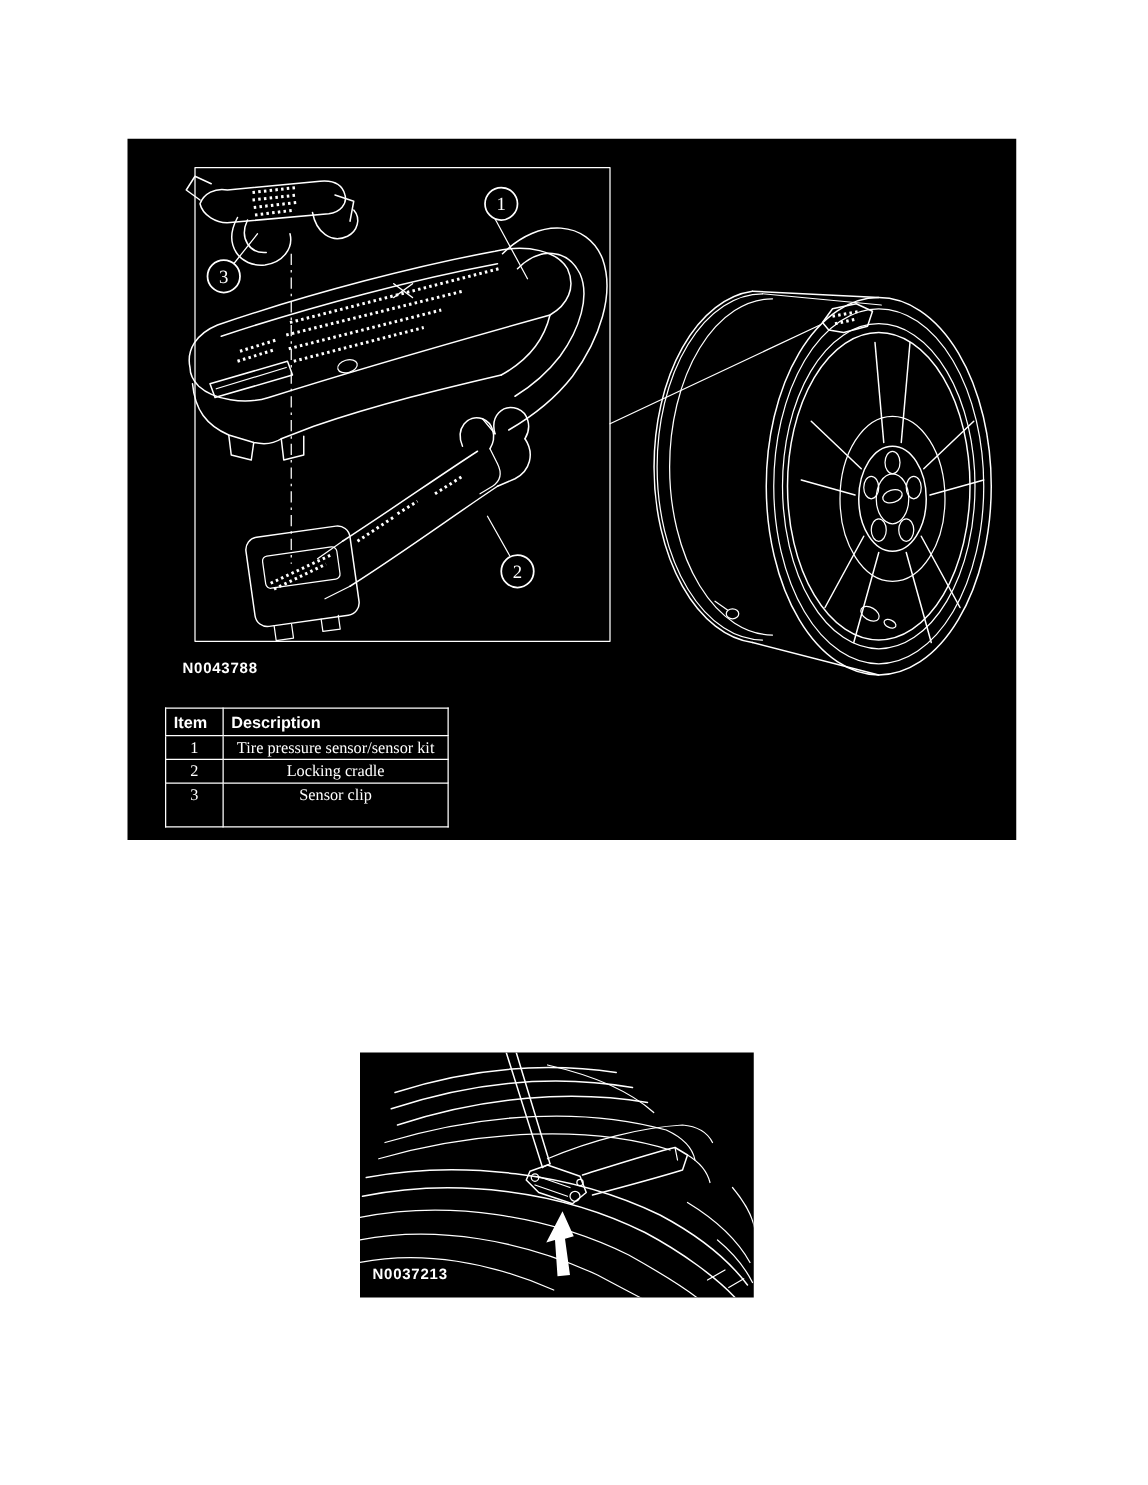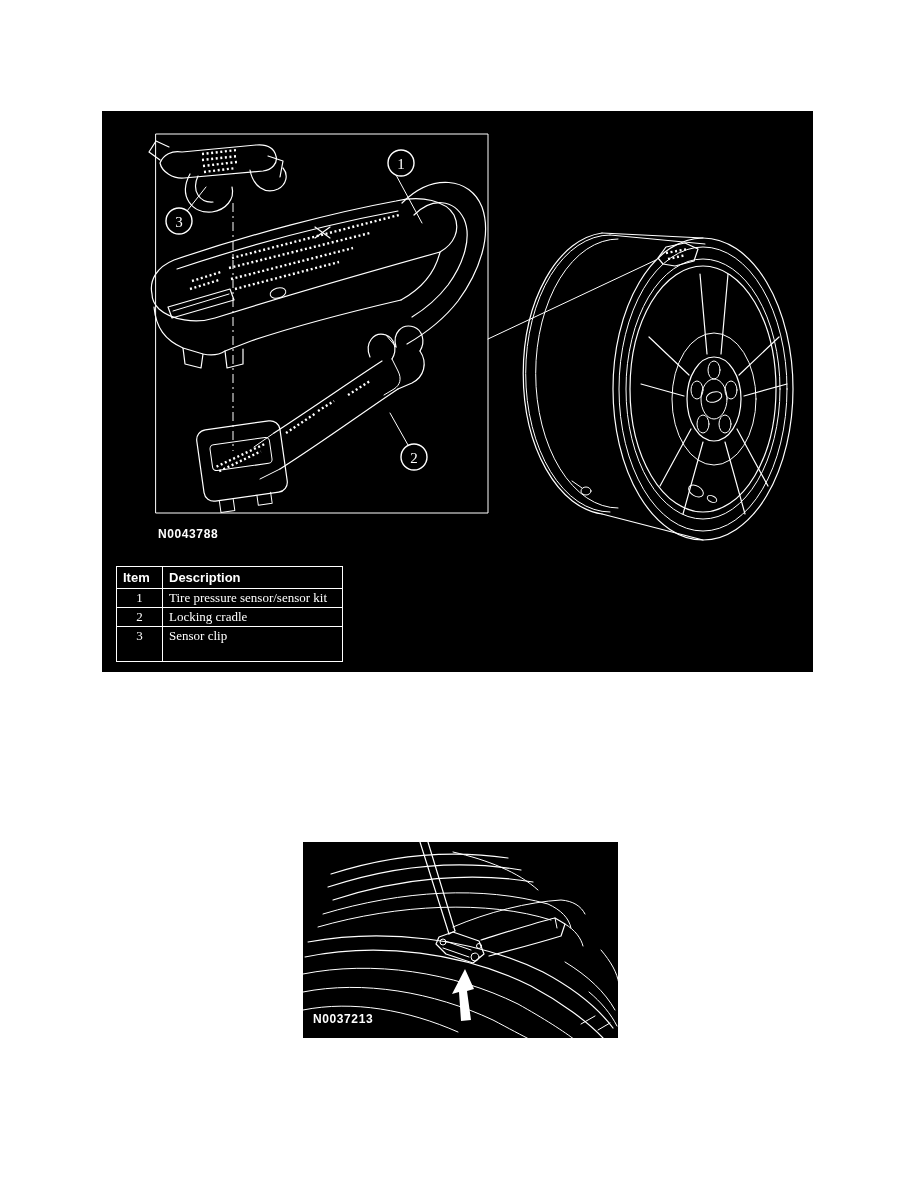--- a/index.html
+++ b/index.html
@@ -6,47 +6,47 @@
   body {
     width:918px; height:1188px;
     background:#ffffff;
     font-family:"Liberation Sans", sans-serif;
     position:relative;
   }
   .page { position:relative; width:918px; height:1188px; overflow:hidden; }
 
   figure.fig { position:absolute; margin:0; background:#000000; overflow:hidden; }
   .fig1 { left:102px; top:111px; width:711px; height:561px; }
-  .fig2 { left:303px; top:842px; width:315px; height:196px; }
+  .fig2 { left:288px; top:842px; width:315px; height:196px; }
   .fig svg { position:absolute; left:0; top:0; }
 
   svg .ln { stroke:#ffffff; fill:none; stroke-width:1.2; stroke-linecap:round; stroke-linejoin:round; }
   svg .thin { stroke-width:1; }
   svg .dots { stroke:#ffffff; fill:none; stroke-width:2.4; stroke-dasharray:2 2.6; stroke-linecap:butt; }
   svg .axis { stroke:#ffffff; fill:none; stroke-width:1; stroke-dasharray:9 4 2 4; }
   svg .callout-circle { stroke:#ffffff; fill:#000000; stroke-width:1.4; }
   svg .callout-num {
     fill:#ffffff; font-family:"Liberation Serif", serif; font-size:15px;
     text-anchor:middle; dominant-baseline:central;
   }
   svg .solid-white { fill:#ffffff; stroke:none; }
 
   .part-label {
     position:absolute; color:#ffffff; font-weight:bold;
     font-size:12px; letter-spacing:0.6px;
   }
-  .fig1 .part-label { left:56px; top:416px; }
+  .fig1 .part-label { left:44px; top:416px; }
   .fig2 .part-label { left:10px; top:170px; }
 
   table.legend {
-    position:absolute; left:14px; top:455px;
+    position:absolute; left:30px; top:455px;
     border-collapse:collapse; color:#ffffff; background:#000000;
     table-layout:fixed;
   }
-  table.legend th, table.legend td { border:1.5px solid #ffffff; overflow:hidden; white-space:nowrap; }
+  table.legend th, table.legend td { border:1.5px solid #ffffff; overflow:hidden; white-space:nowrap;text-align:center; }
   table.legend th {
     font-family:"Liberation Sans", sans-serif; font-weight:bold; font-size:13px;
     text-align:left; padding:2px 6px; height:17px;
   }
   table.legend td {
     font-family:"Liberation Serif", serif; font-size:13px;
     padding:1px 6px; height:16px;
   }
   table.legend col.c-item { width:46px; }
   table.legend col.c-desc { width:180px; }

